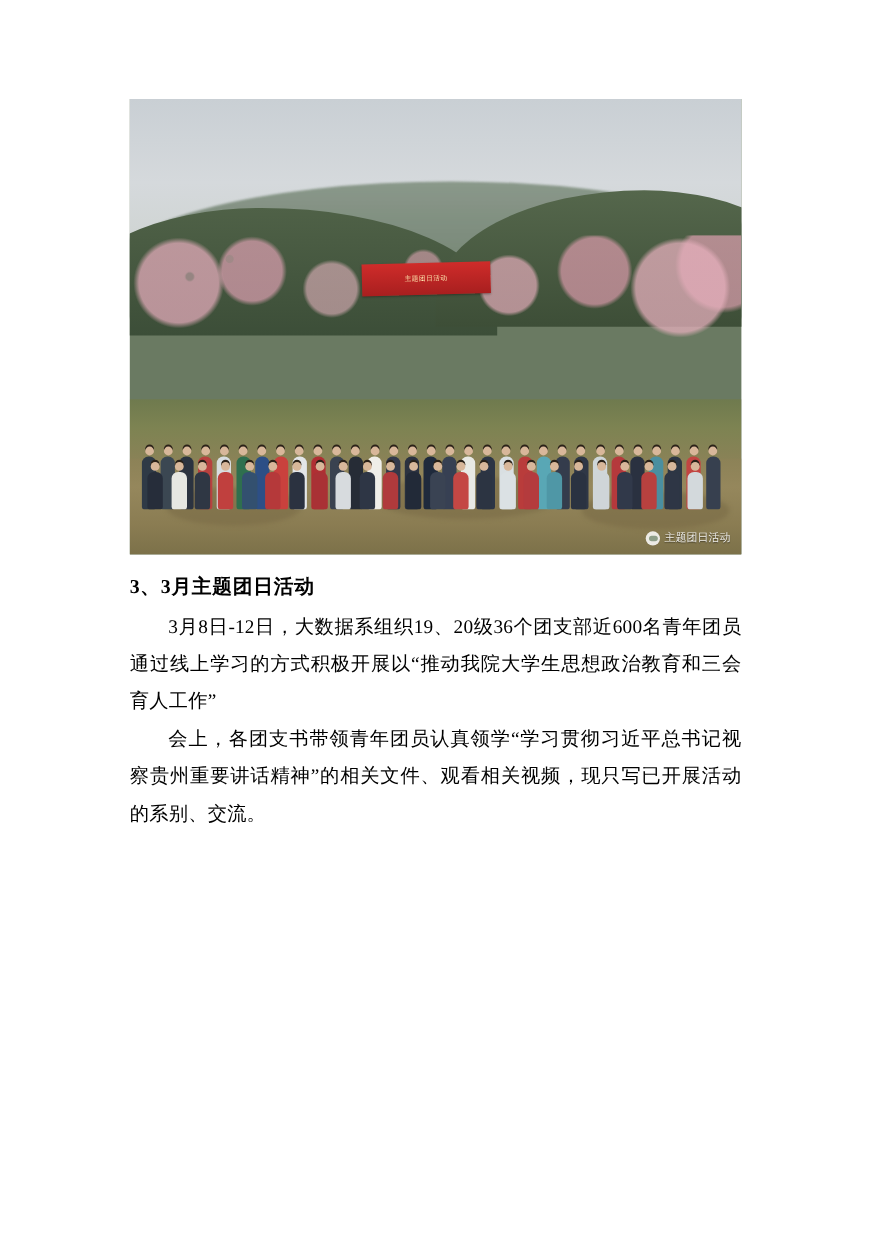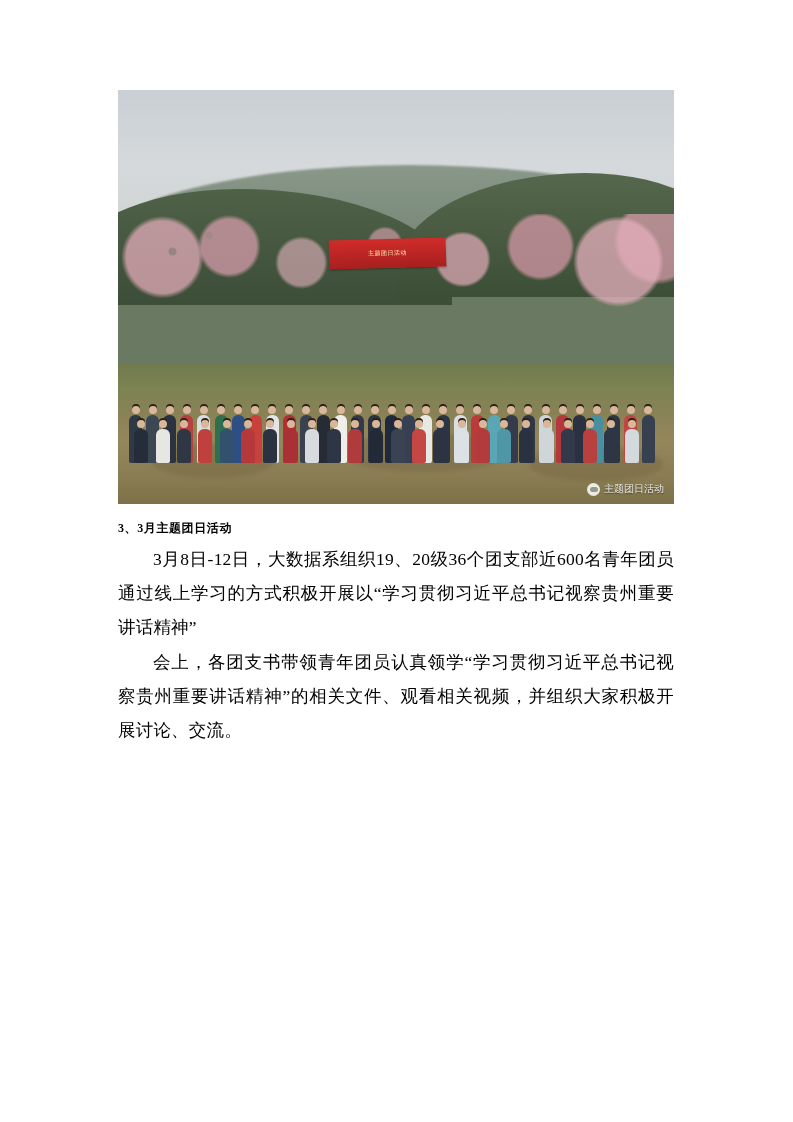--- a/index.html
+++ b/index.html
@@ -149,21 +149,21 @@
     content: "";
     position: absolute; left: 2.5px; top: 4px;
     width: 8px; height: 5px;
     border-radius: 4px;
     background: #8e9e88;
   }
 
   
   .heading {
     font-weight: bold;
-    font-size: 12px;
+    font-size: 18px;
     margin-top: 15px;
     letter-spacing: .6px;
     line-height: 1.6;
   }
   p.body {
     font-size: 17.5px;
     line-height: 1.95;
     margin: 0;
     text-indent: 2em;
     text-align: justify;
@@ -371,17 +371,17 @@
       <div class="watermark">
         <span class="wm-logo"></span>
         <span>主题团日活动</span>
       </div>
     </div>
 
     <div class="heading">3、3月主题团日活动</div>
 
     <div class="spacer-sm"></div>
 
-    <p class="body">3月8日-12日，大数据系组织19、20级36个团支部近600名青年团员通过线上学习的方式积极开展以“学习贯彻习近平总书记视察贵州重要讲话精神”</p>
-    <p class="body">会上，各团支书带领青年团员认真领学“学习贯彻习近平总书记视察贵州重要讲话精神”的相关文件、观看相关视频，并组织大家积极开展讨论、交流。</p>
+    <p class="body">3月8日-12日，大数据系组织19、20级36个团支部近600名青年团员通过线上学习的方式积极开展以“推动我院大学生思想政治教育和三会育人工作”</p>
+    <p class="body">会上，各团支书带领青年团员认真领学“学习贯彻习近平总书记视察贵州重要讲话精神”的相关文件、观看相关视频，现只写已开展活动的系别、交流。</p>
 
   </div>
 </div>
 
 </body></html>

